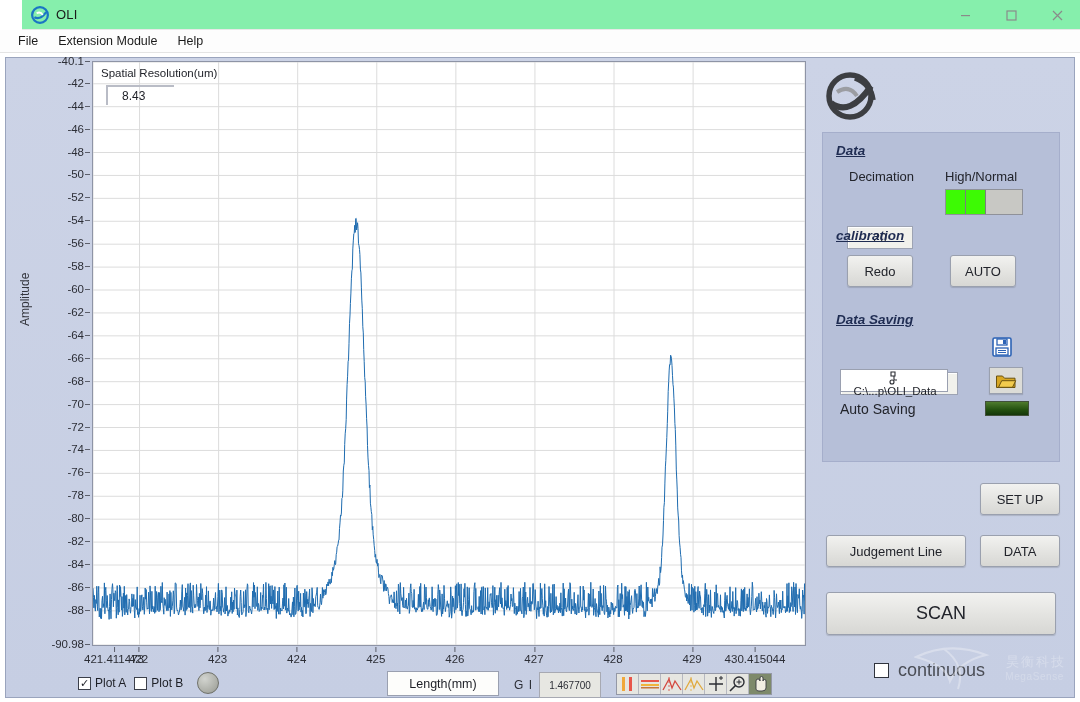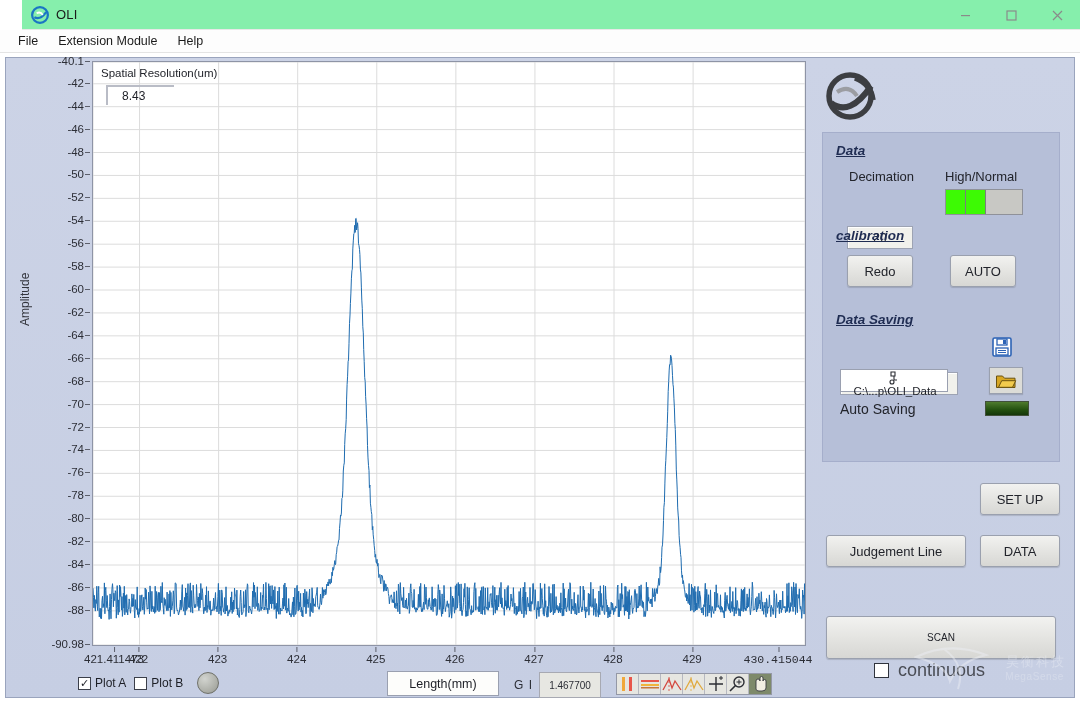--- a/index.html
+++ b/index.html
@@ -327,21 +327,21 @@
     <div id="xtick-row">
           <div class="xtick" style="left: 22px;">421.411473</div>
           <div class="xtick" style="left: 46.5406px;">422</div>
           <div class="xtick" style="left: 125.62px;">423</div>
           <div class="xtick" style="left: 204.7px;">424</div>
           <div class="xtick" style="left: 283.78px;">425</div>
           <div class="xtick" style="left: 362.859px;">426</div>
           <div class="xtick" style="left: 441.939px;">427</div>
           <div class="xtick" style="left: 521.019px;">428</div>
           <div class="xtick" style="left: 600.099px;">429</div>
-          <div class="xtick" style="left: 686px; font-family: Liberation Mono, monospace;">430.415044</div>
+          <div class="xtick" style="left: 663px;">430.415044</div>
         </div>
   </div>
 
   <div id="bottom-bar">
     <div id="plot-checks">
       <label class="chk-wrap">
         <span class="chkbox">✓</span>
         <span>Plot A</span>
       </label>
       <label class="chk-wrap">
@@ -461,21 +461,21 @@
         </div>
 
         <div class="fld-label" style="position:absolute;left:17px;top:268px;font-size:14px;">Auto  Saving</div>
         <div id="save-led" style="position:absolute;left:162px;top:268px;"></div>
       </div>
     </div>
 
     <div class="btn" style="position:absolute;left:162px;top:419px;width:80px;height:32px;">SET UP</div>
     <div class="btn" style="position:absolute;left:8px;top:471px;width:140px;height:32px;">Judgement Line</div>
     <div class="btn" style="position:absolute;left:162px;top:471px;width:80px;height:32px;">DATA</div>
-    <div class="btn" style="position:absolute;left:8px;top:528px;width:230px;height:43px;font-size:10px;margin-top:24px;">SCAN</div>
+    <div class="btn" style="position:absolute;left:8px;top:528px;width:230px;height:43px;font-size:18px;">SCAN</div>
 
     <div id="continuous-row">
       <span id="continuous-box"></span>
       <span id="continuous-label">continuous</span>
     </div>
   </div>
 
   <div id="watermark">
     <svg width="160" height="62" viewBox="0 0 160 62" style="position:absolute;left:0;top:0;">
       <path d="M2 22 Q36 6 72 20 Q46 26 36 46 Q32 30 2 22 Z" fill="none" stroke="#eef0f6" stroke-width="2.2"></path>

